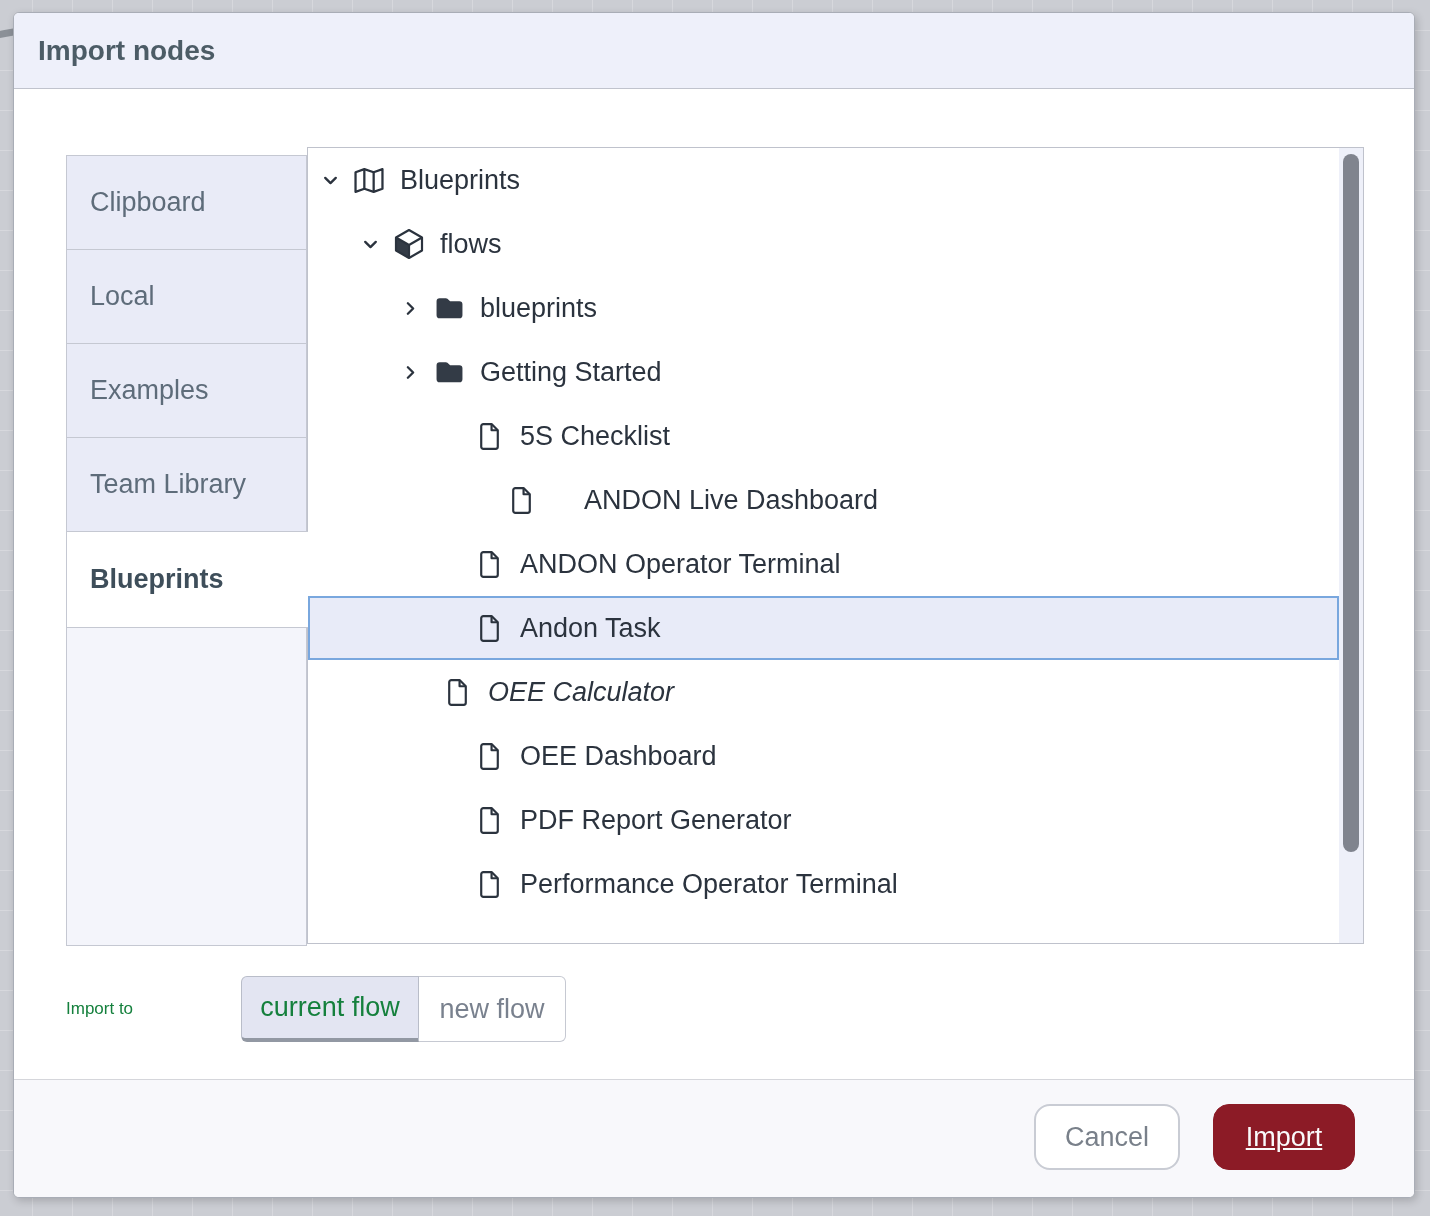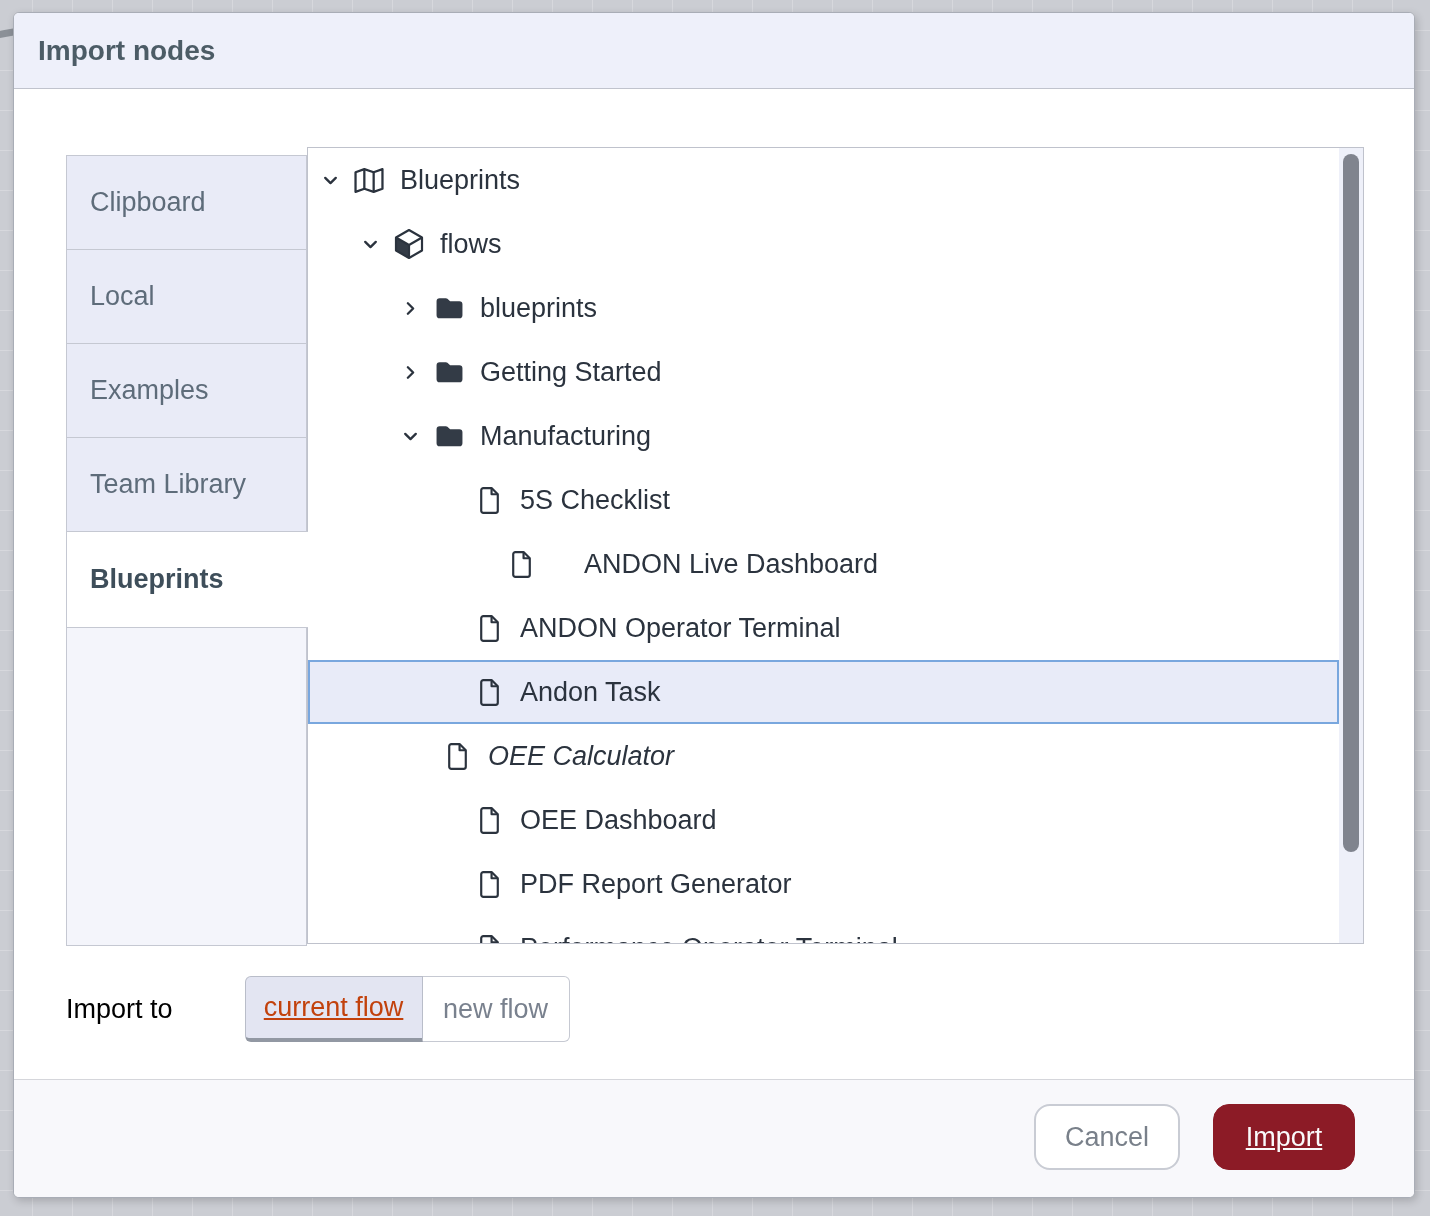--- a/index.html
+++ b/index.html
@@ -82,31 +82,30 @@
     position:absolute;top:0;right:0;bottom:0;width:24px;
     background:#eef0f9;
   }
   .scroll-thumb{
     position:absolute;top:6px;right:4px;width:16px;height:698px;
     background:#80848e;border-radius:8px;
   }
 
   
   .import-to{position:absolute;left:52px;top:963px;height:66px;display:flex;align-items:center;}
-  .import-to-label{font-size:27px;color:#000000;margin-right:72px;}
+  .import-to-label{font-size:17px;color:#15803d;margin-right:108px;}
   .toggle-group{display:flex;height:66px;}
   .toggle-btn{
     box-sizing:border-box;height:66px;display:flex;align-items:center;justify-content:center;
     font-size:27px;cursor:pointer;
   }
   .toggle-btn.selected{
-    width:178px;background:#e3e5f2;color:#c2410c;
+    width:178px;background:#e3e5f2;color:#15803d;
     border:1px solid #b9bdc9;border-bottom:4px solid #9298a3;
     border-radius:6px 0 0 6px;
-    text-decoration:underline;
   }
   .toggle-btn.unselected{
     width:147px;background:#ffffff;color:#79818e;
     border:1px solid #c6c9d2;border-left:none;
     border-radius:0 6px 6px 0;
   }
 
   
   .dlg-footer{
     position:absolute;left:0;right:0;top:1066px;height:120px;
@@ -230,33 +229,20 @@
               <svg class="ic ic-chev">
                 <use href="#sym-chevron-right"></use>
               </svg>
             </span>
             <span class="icon-box">
               <svg class="ic ic-folder">
                 <use href="#sym-folder-icon"></use>
               </svg>
             </span>
             <span class="tree-label">Getting Started</span>
-          </div>
-          <div class="tree-row" style="padding-left: 92px;">
-            <span class="chev">
-              <svg class="ic ic-chev">
-                <use href="#sym-chevron-down"></use>
-              </svg>
-            </span>
-            <span class="icon-box">
-              <svg class="ic ic-folder">
-                <use href="#sym-folder-icon"></use>
-              </svg>
-            </span>
-            <span class="tree-label">Manufacturing</span>
           </div>
           <div class="tree-row" style="padding-left: 132px;">
             <span class="chev"></span>
             <span class="icon-box">
               <svg class="ic ic-file">
                 <use href="#sym-file-icon"></use>
               </svg>
             </span>
             <span class="tree-label">5S Checklist</span>
           </div>

